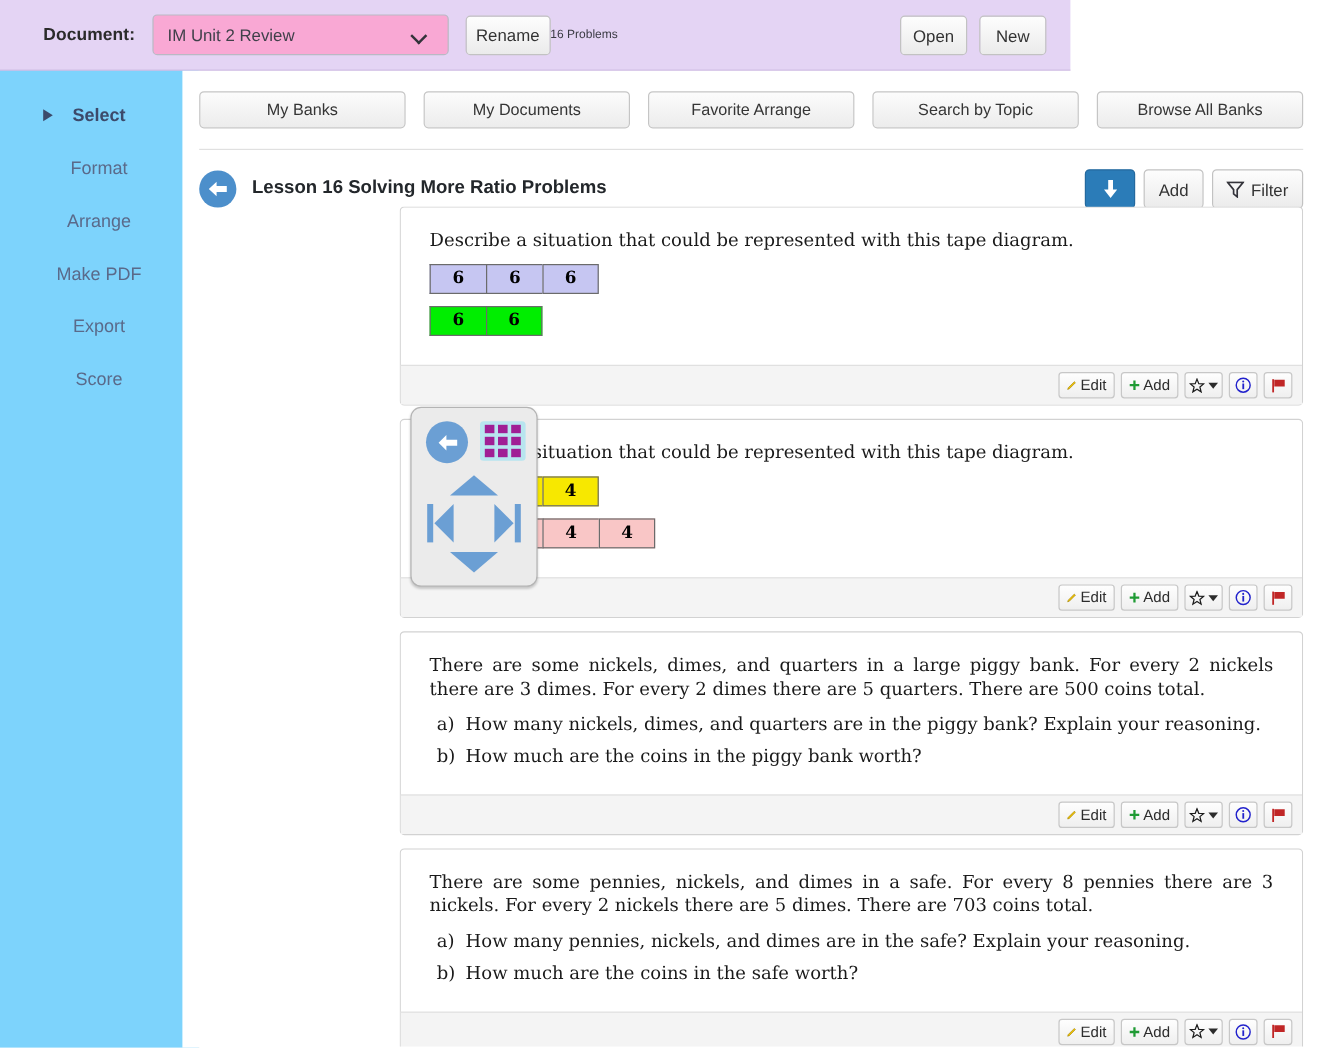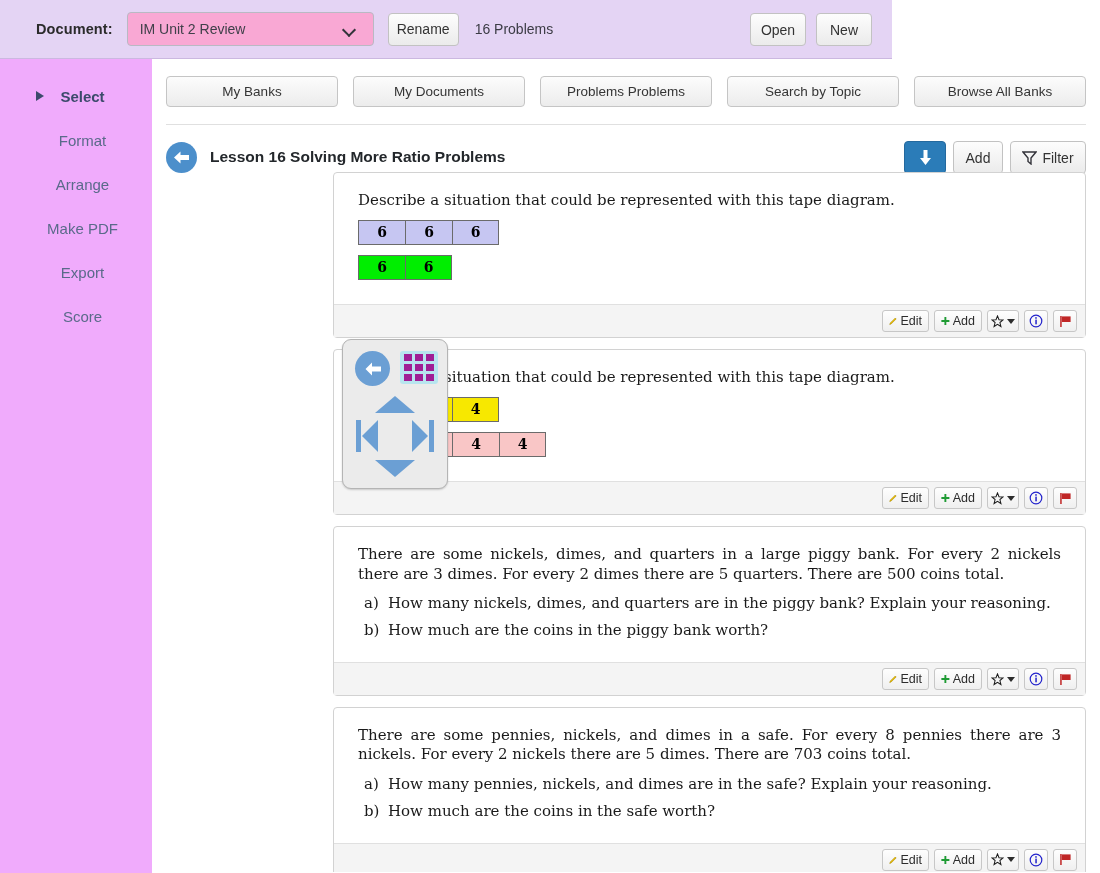--- a/index.html
+++ b/index.html
@@ -51,34 +51,34 @@
     border: 1px solid #c2c2c2;
     border-radius: 4px;
     color: #333;
     font-size: 14px;
     font-family: "Liberation Sans", sans-serif;
     cursor: pointer;
     display: inline-flex; align-items: center; justify-content: center;
   }
   .btn-rename { margin-left: 14px; width: 71px; height: 33px; }
   .problem-count {
-    margin-left: 16px; font-size: 14px; color: #3b3b44;
+    font-size: 10px; color: #3b3b44;
   }
   .topbar-right {
     position: absolute; right: 20px; top: 13px;
     display: flex; gap: 10px;
   }
   .btn-open { width: 56px; height: 33px; }
   .btn-new  { width: 56px; height: 33px; }
 
   
   .sidebar {
     position: absolute; left: 0; top: 59px;
     width: 166px; height: 814px;
-    background: #f0abfc;
+    background: #7dd3fc;
     border-right: 1px solid #d8d8d8;
   }
   .side-item {
     height: 44px; display: flex; align-items: center; justify-content: center;
     font-size: 15px; color: #5a6a8a; cursor: pointer;
     position: relative;
   }
   .side-item.active { color: #3c4a6b; font-weight: bold; }
   .side-item .tri {
     position: absolute; left: 36px; top: 50%; transform: translateY(-50%);
@@ -300,21 +300,21 @@
   <div class="side-item">
     <span>Score</span>
   </div>
 </div>
 
 <div class="main">
 
   <div class="tabrow">
     <div class="tab">My Banks</div>
     <div class="tab">My Documents</div>
-    <div class="tab">Problems Problems</div>
+    <div class="tab">Favorite Arrange</div>
     <div class="tab">Search by Topic</div>
     <div class="tab">Browse All Banks</div>
   </div>
   <div class="tab-sep"></div>
 
   <div class="lesson-head">
     <div class="back-circle">
       <svg width="19" height="15" viewBox="0 0 19 15">
         <path d="M8.5 1.5 L2 7.5 L8.5 13.5 L8.5 10 L17 10 L17 5 L8.5 5 Z" fill="#ffffff"></path>
       </svg>

